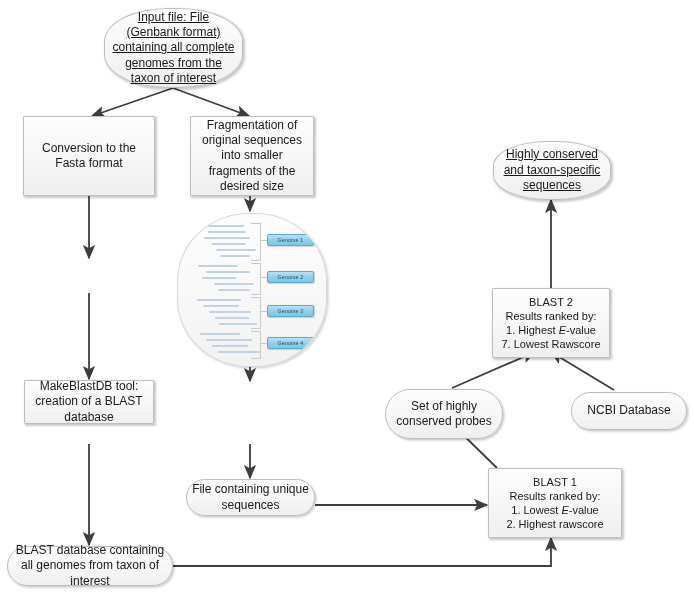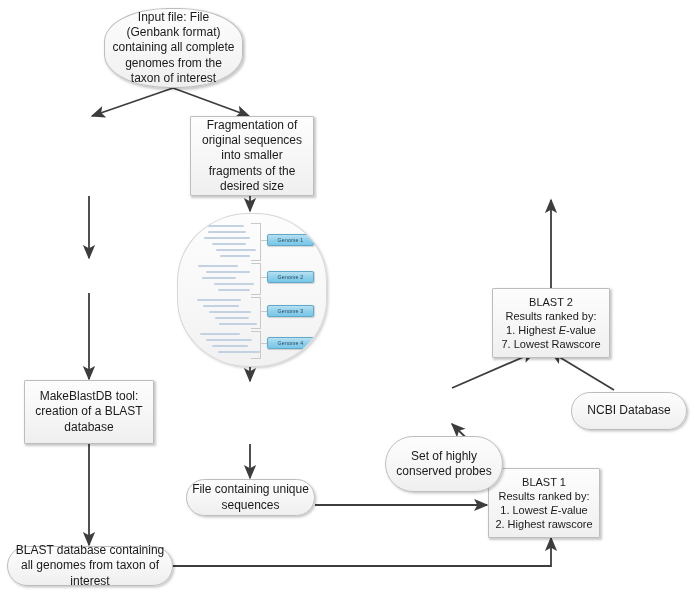--- a/index.html
+++ b/index.html
@@ -29,21 +29,21 @@
     text-align:center;
     color:#1a1a1a;
     background:linear-gradient(to bottom,#fdfdfd 0%,#f6f6f6 55%,#efefef 100%);
     border:1px solid #bdbdbd;
     box-shadow:1.5px 1.5px 2.5px rgba(0,0,0,0.22);
     line-height:1.28;
   }
   .node .txt{padding:2px 5px;display:block;width:100%;}
   .rect{border-radius:1px;}
   .round{border-radius:999px;}
-  .biground{border-radius:46% / 42%;}
+  .biground{border-radius:46% / 42%;text-decoration:underline;}
   .fs12{font-size:12px;}
   .fs11{font-size:11px;}
 
   
   #fragbox{
     position:absolute;
     left:177px;top:213px;
     width:148px;height:152px;
     border:1px solid #d7d7d7;
     border-radius:48% / 44%;
@@ -124,20 +124,23 @@
       <path d="M614,390 L551,352"></path>
 
       <path d="M551,288 L551,200"></path>
     </g>
   </svg>
 
   <div class="node biground fs12" style="left:104px;top:8px;width:139px;height:80px;">
     <span class="txt">Input file: File (Genbank format) containing all complete genomes from the taxon of interest</span>
   </div>
 
+  <div class="node rect fs12" style="left:23px;top:116px;width:132px;height:80px;">
+    <span class="txt">Conversion to the Fasta format</span>
+  </div>
 
   <div class="node rect fs12" style="left:190px;top:116px;width:124px;height:80px;">
     <span class="txt">Fragmentation of original sequences into smaller fragments of the desired size</span>
   </div>
 
   <div id="fragbox">
 
     <div class="frag" style="left:24px;top:11px;width:42px;"></div>
     <div class="frag" style="left:30px;top:17px;width:38px;"></div>
     <div class="frag" style="left:26px;top:23px;width:46px;"></div>
@@ -179,53 +182,56 @@
     </div>
     <div class="genome" style="left:89px;top:91px;">
       <span>Genome 3</span>
     </div>
     <div class="genome" style="left:89px;top:123px;">
       <span>Genome 4</span>
     </div>
   </div>
 
 
-  <div class="node rect fs12" style="left:24px;top:380px;width:130px;height:64px;">
+  <div class="node rect fs12" style="left:24px;top:380px;width:130px;height:44px;">
     <span class="txt">MakeBlastDB tool: creation of a BLAST database</span>
   </div>
 
 
   <div class="node round fs12" style="left:186px;top:479px;width:129px;height:37px;">
     <span class="txt">File containing unique sequences</span>
   </div>
 
   <div class="node round fs12" style="left:7px;top:546px;width:166px;height:40px;">
     <span class="txt">BLAST database containing all genomes from taxon of interest</span>
   </div>
 
-  <div class="node rect fs11" style="left:488px;top:468px;width:112px;height:70px;">
+  <div class="node rect fs11" style="left:488px;top:468px;width:134px;height:70px;">
     <span class="txt">
       <span>BLAST 1</span><br>
       <span>Results ranked by:</span><br>
       <span>1. Lowest </span><span class="ital">E</span><span>-value</span><br>
       <span>2. Highest rawscore</span>
     </span>
   </div>
 
   <div class="node rect fs11" style="left:492px;top:288px;width:118px;height:70px;">
     <span class="txt">
       <span>BLAST 2</span><br>
       <span>Results ranked by:</span><br>
       <span>1. Highest </span><span class="ital">E</span><span>-value</span><br>
       <span>7. Lowest Rawscore</span>
     </span>
   </div>
 
-  <div class="node round fs12" style="left:385px;top:389px;width:118px;height:56px;margin-top:47px;">
+  <div class="node round fs12" style="left:385px;top:389px;width:118px;height:50px;">
     <span class="txt">Set of highly conserved probes</span>
   </div>
 
   <div class="node round fs12" style="left:571px;top:392px;width:116px;height:38px;">
     <span class="txt">NCBI Database</span>
   </div>
 
+  <div class="node biground fs12" style="left:493px;top:141px;width:118px;height:59px;">
+    <span class="txt">Highly conserved and taxon-specific sequences</span>
+  </div>
 
 </div>
 
 </body></html>

